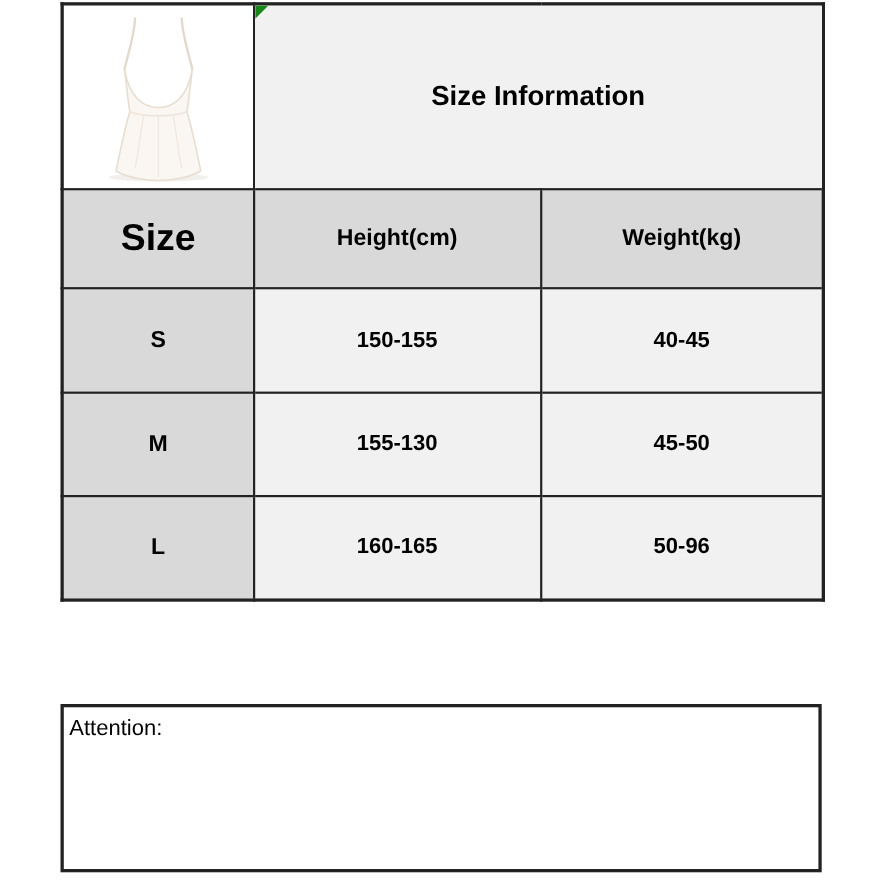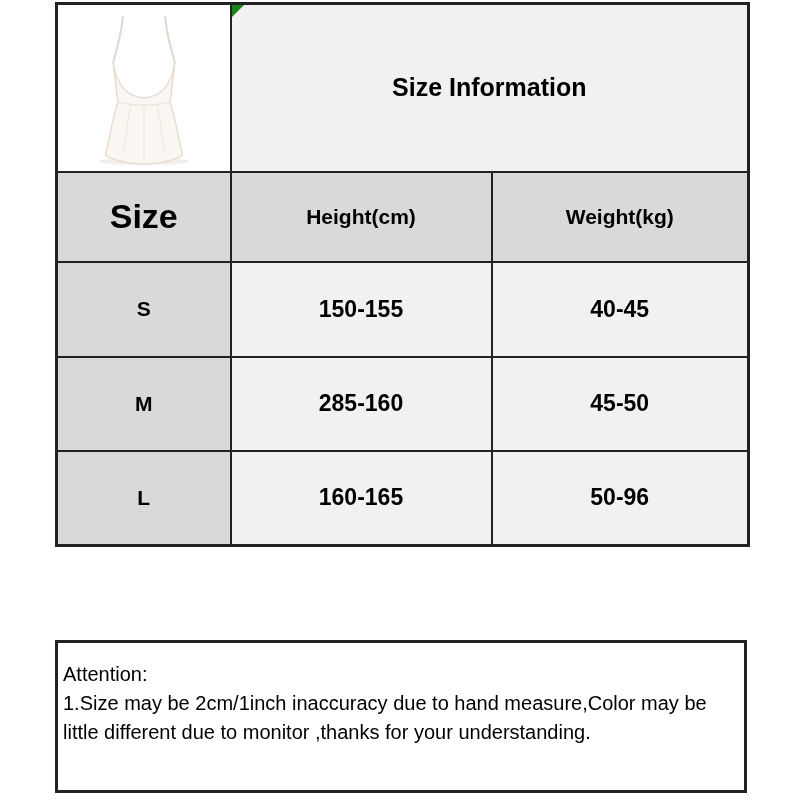--- a/index.html
+++ b/index.html
@@ -43,28 +43,28 @@
   }
   .corner-flag {
     position:absolute; top:0; left:0;
     width:0; height:0;
     border-top:12px solid #178717;
     border-right:12px solid transparent;
   }
   .head-cell { background:#d9d9d9; font-weight:bold; font-size:21px;margin-top:36px; }
   .head-cell.size-big { font-size:34px; }
   .size-col  { background:#d9d9d9; font-weight:bold; font-size:21px; }
-  .data-cell { background:#f1f1f1; font-weight:bold; font-size:23px; }
+  .data-cell { background:#f1f1f1; font-weight:bold; font-size:20px; }
   .dress-svg { display:block; margin:4px auto 0 auto; }
   .attention-box {
     position:absolute; left:55px; top:640px;
     width:692px; height:153px;
     background:#ffffff;
     border:3px solid #222222;
-    padding:17px 6px 0 5px;
+    padding:5px 6px 0 5px;
     font-size:20px;
     line-height:29px;
     color:#000;
     text-align:left;
   }
 </style>
 </head>
 <body>
 
 <div class="sheet">
@@ -103,31 +103,30 @@
     </tr>
 
     <tr class="r-s">
       <td class="size-col">S</td>
       <td class="data-cell">150-155</td>
       <td class="data-cell">40-45</td>
     </tr>
 
     <tr class="r-m">
       <td class="size-col">M</td>
-      <td class="data-cell">285-160</td>
+      <td class="data-cell">155-130</td>
       <td class="data-cell">45-50</td>
     </tr>
 
     <tr class="r-l">
       <td class="size-col">L</td>
       <td class="data-cell">160-165</td>
       <td class="data-cell">50-96</td>
     </tr>
 
   </tbody>
     </table>
 
   <div class="attention-box">
     <div>Attention:</div>
-    <div>1.Size may be 2cm/1inch inaccuracy due to hand measure,Color may be little different due to monitor ,thanks for your understanding.</div>
   </div>
 
 </div>
 
 </body></html>

